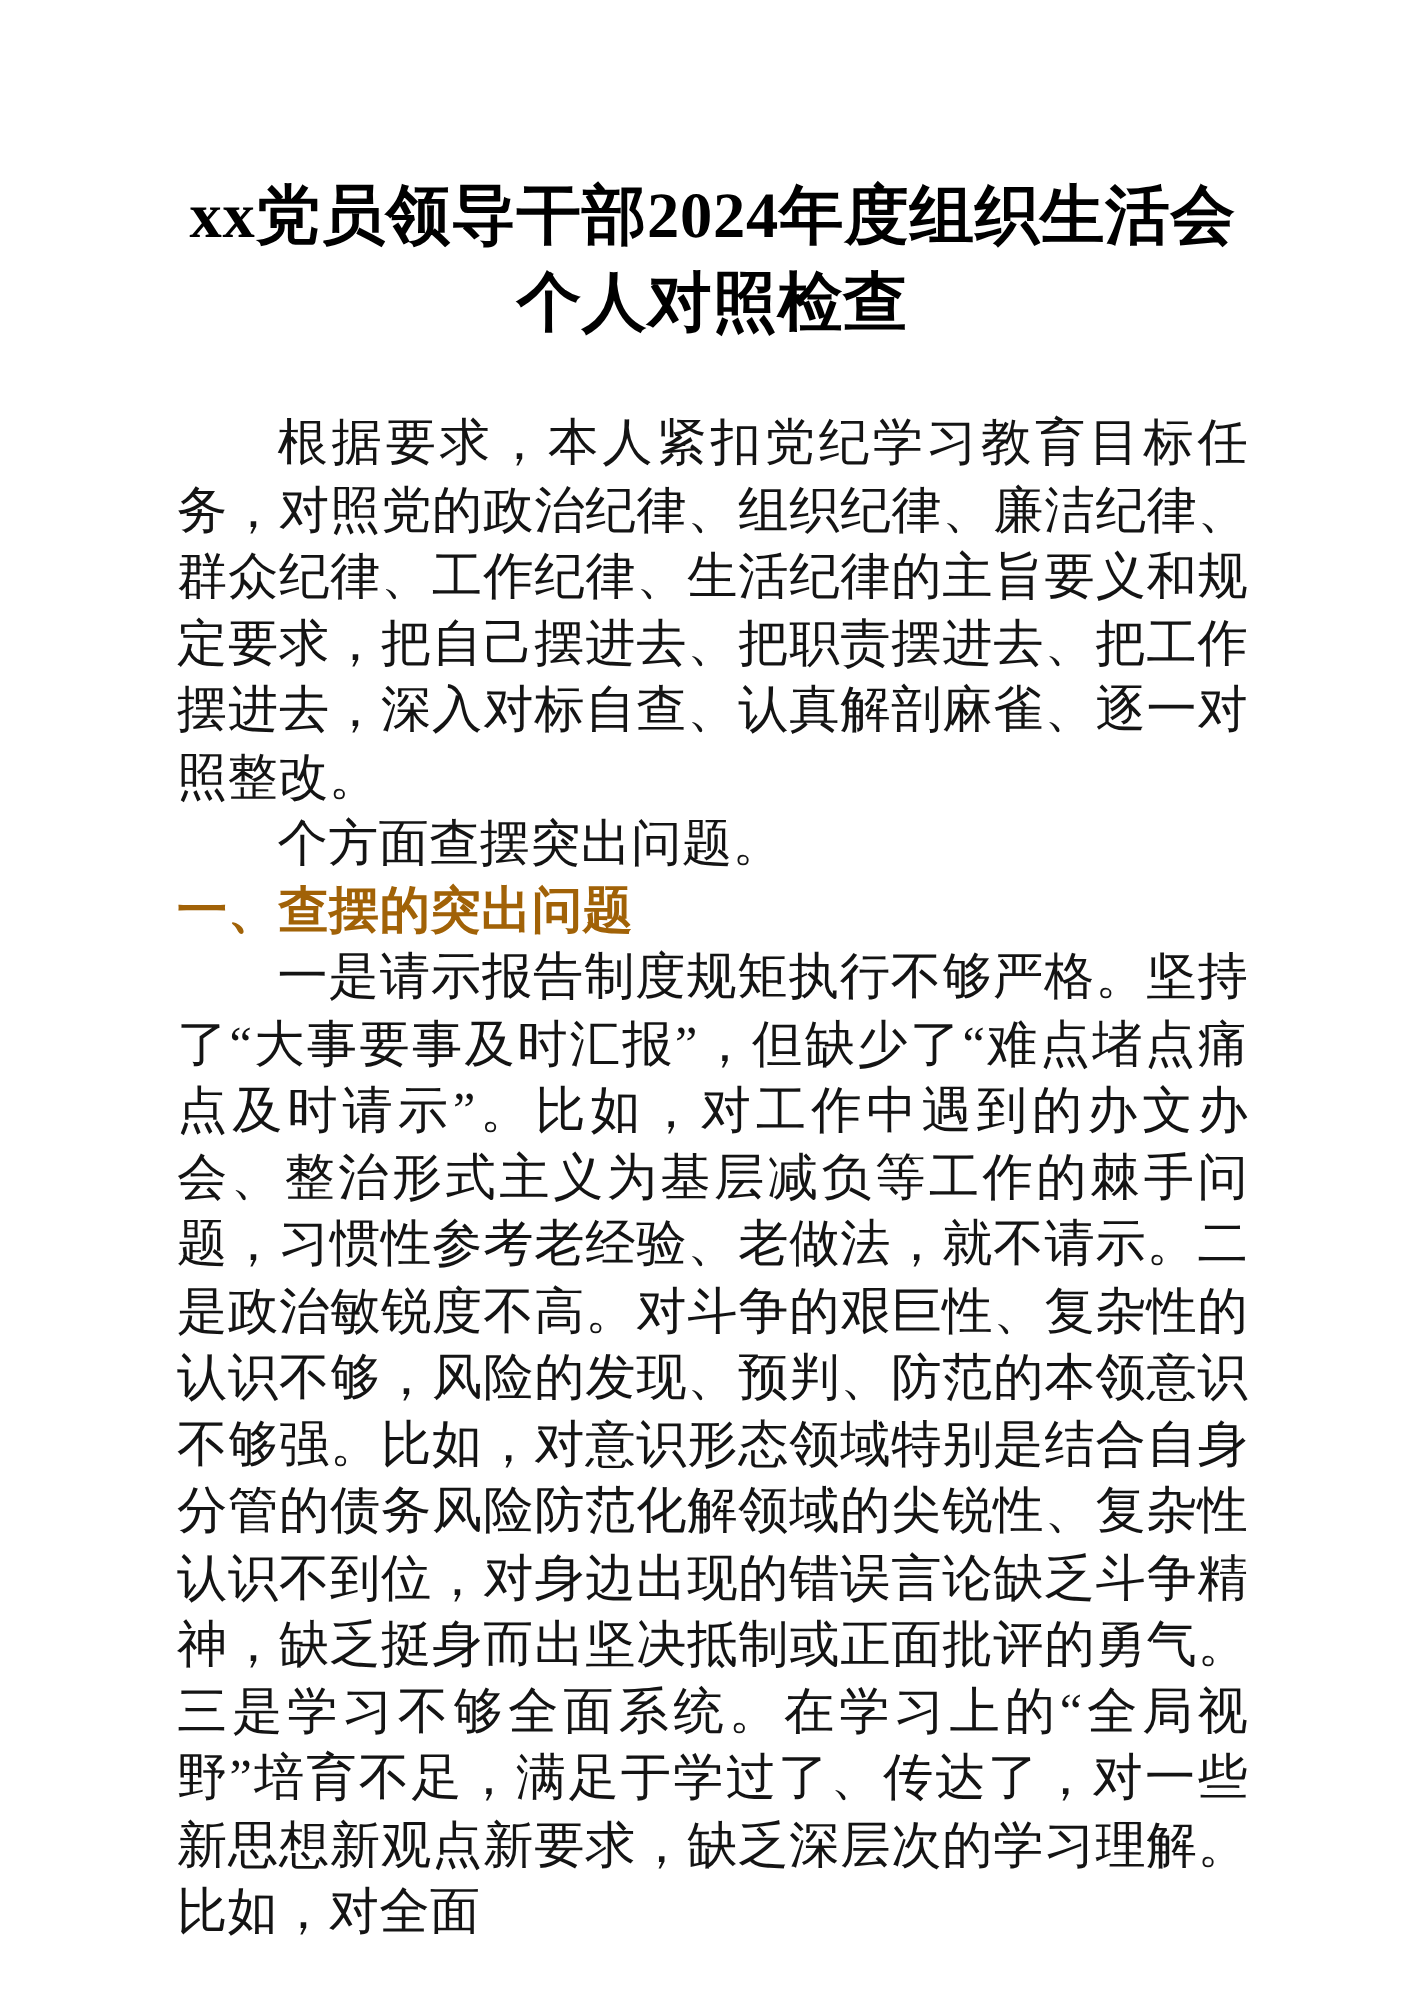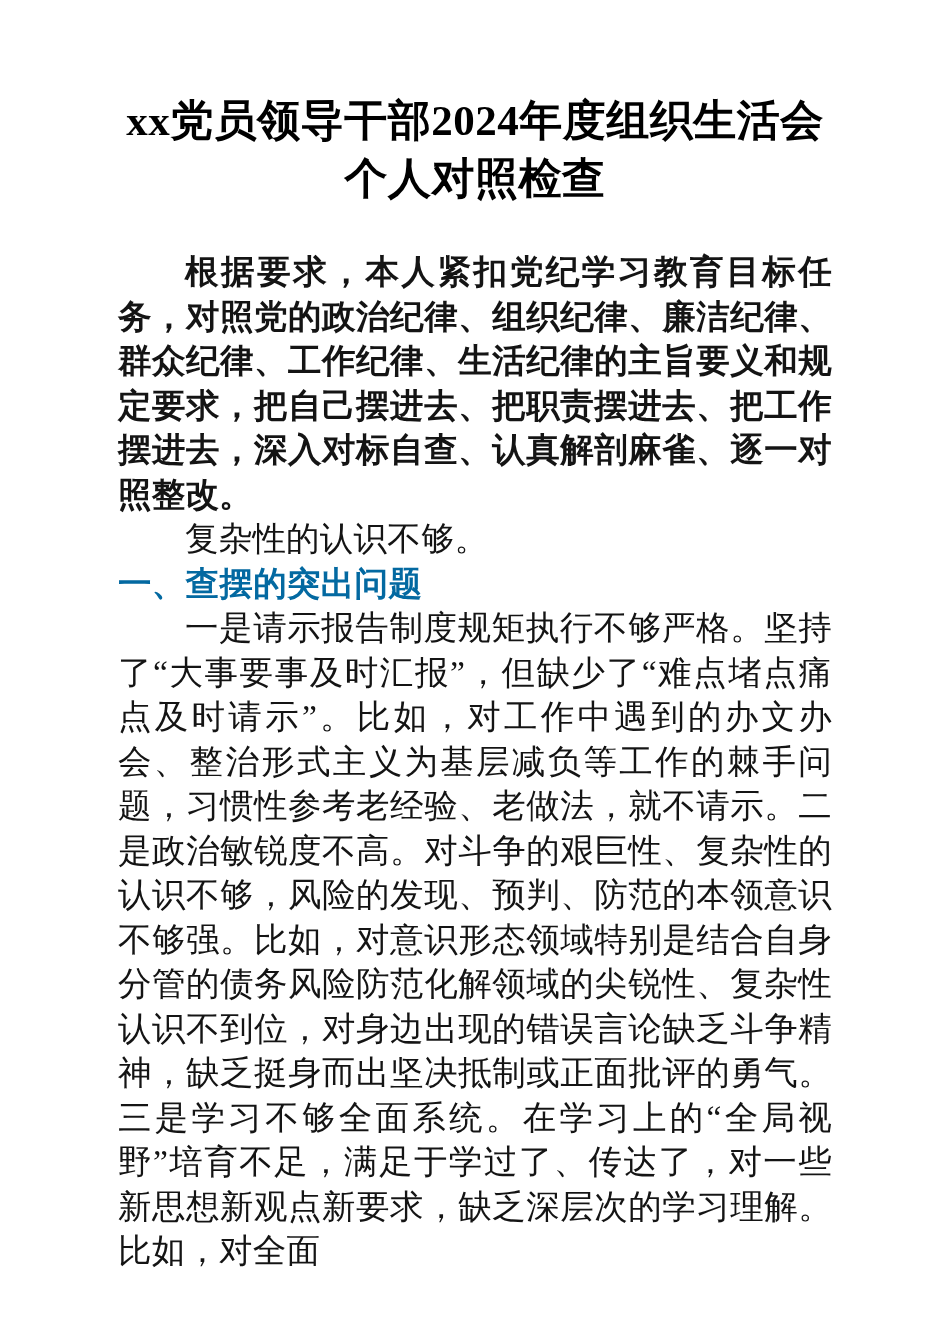--- a/index.html
+++ b/index.html
@@ -26,73 +26,72 @@
 
   
   .doc-title {
     font-family: "Liberation Serif", "DejaVu Serif", serif;
     font-weight: bold;
     font-size: 43px;
     line-height: 58px;
     text-align: center;
     color: #000000;
     margin: 0;
-    padding-top: 92px;
+    padding-top: 116px;
     letter-spacing: 0.5px;
     white-space: normal;
   }
 
   
   .para {
     font-family: "Liberation Serif", "DejaVu Serif", serif;
     font-size: 33.5px;
     line-height: 44.5px;
     color: #141414;
     margin: 0;
     text-align: justify;
     text-justify: inter-ideograph;
     text-indent: 67px;
     letter-spacing: 0.2px;
     -webkit-font-smoothing: antialiased;
   }
 
   .para.first {
     margin-top: 42px;
-    font-weight: bold;
   }
 
   
   .para.subhead {
     font-weight: bold;
     letter-spacing: 0.4px;
   }
 
   
   .section-heading {
     font-family: "Liberation Sans", "DejaVu Sans", sans-serif;
     font-weight: bold;
     font-size: 33.5px;
     line-height: 44.5px;
-    color: #0369a1;
+    color: #a16207;
     margin: 0;
     text-indent: 0;
     letter-spacing: 0.3px;
   }
 </style>
 </head>
 <body style="background: rgb(255, 255, 255);">
 
 <div class="page">
   <div class="content">
 
     <h1 class="doc-title">xx党员领导干部2024年度组织生活会个人对照检查</h1>
 
     <p class="para first">根据要求，本人紧扣党纪学习教育目标任务，对照党的政治纪律、组织纪律、廉洁纪律、群众纪律、工作纪律、生活纪律的主旨要义和规定要求，把自己摆进去、把职责摆进去、把工作摆进去，深入对标自查、认真解剖麻雀、逐一对照整改。</p>
 
-    <p class="para">复杂性的认识不够。</p>
+    <p class="para">个方面查摆突出问题。</p>
 
     <p class="section-heading">一、查摆的突出问题</p>
 
 
 
     <p class="para">一是请示报告制度规矩执行不够严格。坚持了“大事要事及时汇报”，但缺少了“难点堵点痛点及时请示”。比如，对工作中遇到的办文办会、整治形式主义为基层减负等工作的棘手问题，习惯性参考老经验、老做法，就不请示。二是政治敏锐度不高。对斗争的艰巨性、复杂性的认识不够，风险的发现、预判、防范的本领意识不够强。比如，对意识形态领域特别是结合自身分管的债务风险防范化解领域的尖锐性、复杂性认识不到位，对身边出现的错误言论缺乏斗争精神，缺乏挺身而出坚决抵制或正面批评的勇气。三是学习不够全面系统。在学习上的“全局视野”培育不足，满足于学过了、传达了，对一些新思想新观点新要求，缺乏深层次的学习理解。比如，对全面</p>
 
   </div>
 </div>
 

